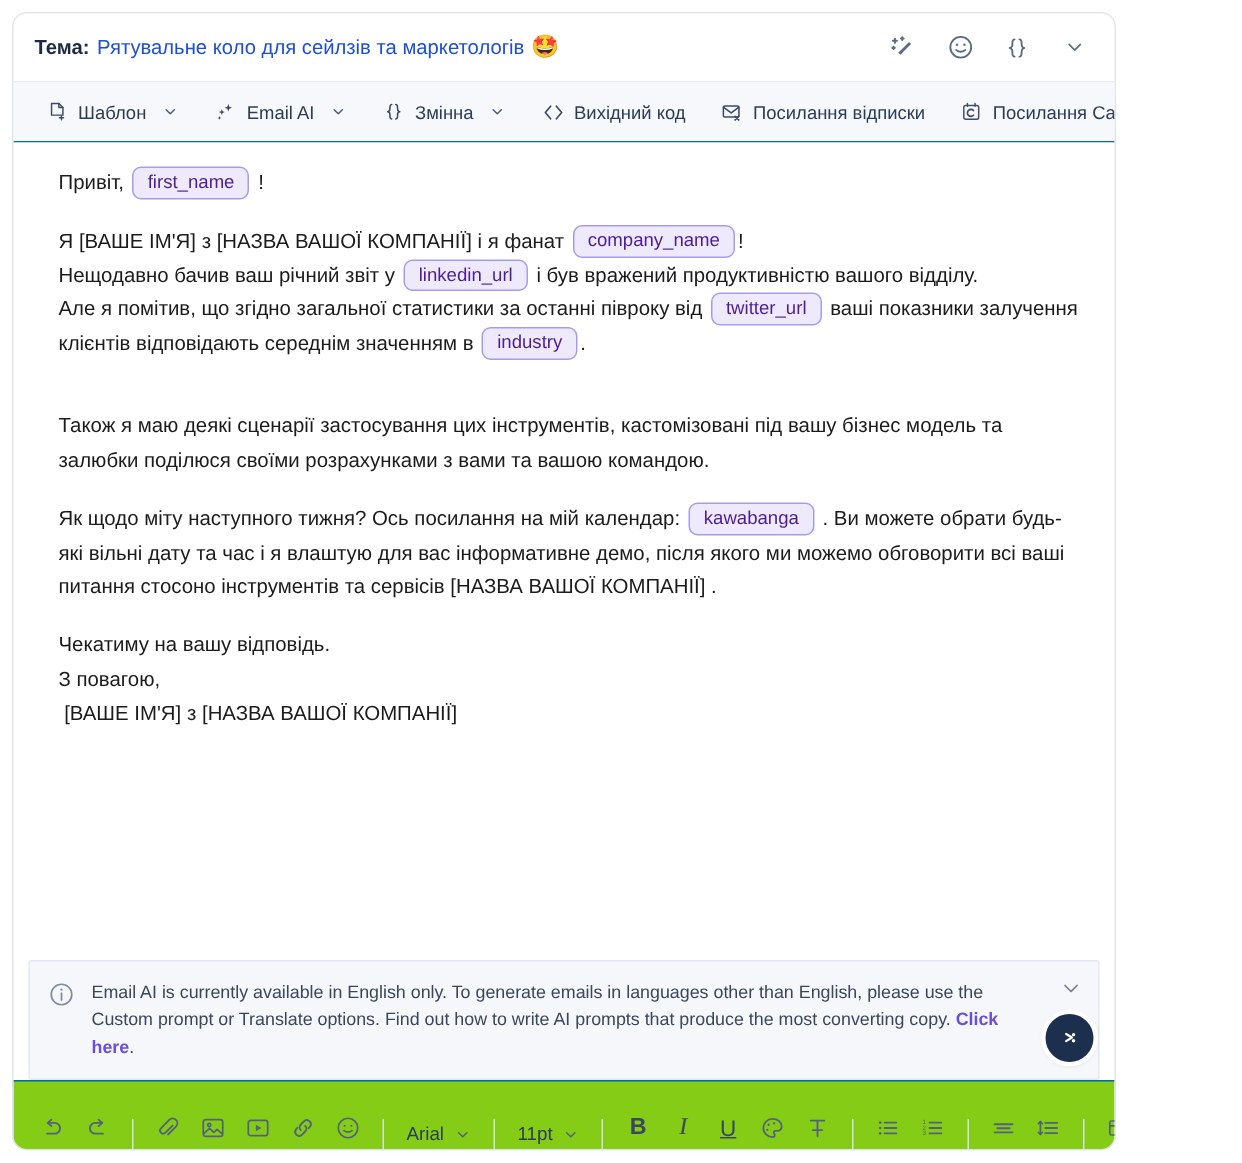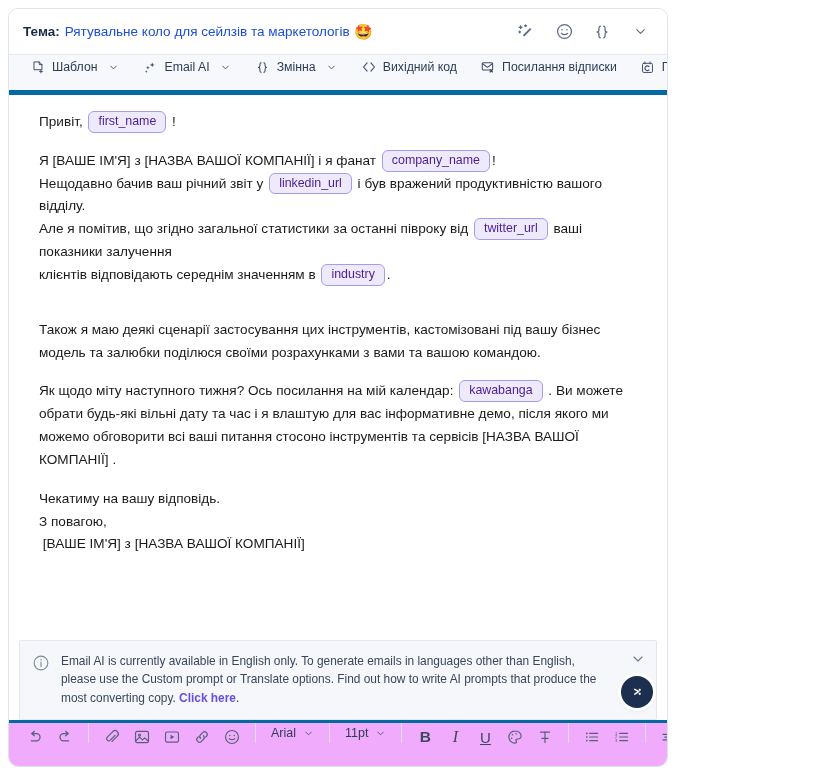--- a/index.html
+++ b/index.html
@@ -8,21 +8,21 @@
     width: 828px;
     height: 775px;
     overflow: hidden;
     background: #ffffff;
     font-family: "Liberation Sans", sans-serif;
   }
 
   .window {
     position: absolute;
     left: 8px; top: 8px;
-    width: 660px;
+    width: 736px;
     height: 759px;
     background: #ffffff;
     border: 1px solid #dfe3ea;
     border-radius: 10px;
     overflow: hidden;
     display: flex;
     flex-direction: column;
   }
 
   
@@ -60,23 +60,23 @@
     color: #5a6b85;
     cursor: pointer;
   }
   .hicon svg { display: block; }
 
   
   .tool-row {
     height: 40px;
     flex: 0 0 40px;
     display: flex;
-    align-items: flex-start;
+    align-items: center;
     background: #f7f8fc;
-    border-bottom: 5px solid #0369a1;
+    border-bottom: 1px solid #0369a1;
     padding: 0 14px;
     gap: 0px;
   }
   .tool-btn {
     display: flex;
     align-items: center;
     gap: 6px;
     font-size: 12.3px;
     color: #2b3c57;
     padding: 4px 7px;
@@ -165,23 +165,23 @@
     width: 16px; height: 16px;
     color: #6b7b93;
     cursor: pointer;
   }
 
   
   .bottom-bar {
     flex: 0 0 46px;
     height: 46px;
     display: flex;
-    align-items: flex-start;
-    background: #f0abfc;
-    border-top: 3px solid #0369a1;
+    align-items: flex-end;
+    background: #84cc16;
+    border-top: 1px solid #0369a1;
     padding: 0 12px;
     gap: 2px;
   }
   .bicon {
     width: 28px; height: 28px;
     display: flex; align-items: center; justify-content: center;
     color: #53627c;
     cursor: pointer;
     border-radius: 4px;
     flex: 0 0 auto;

